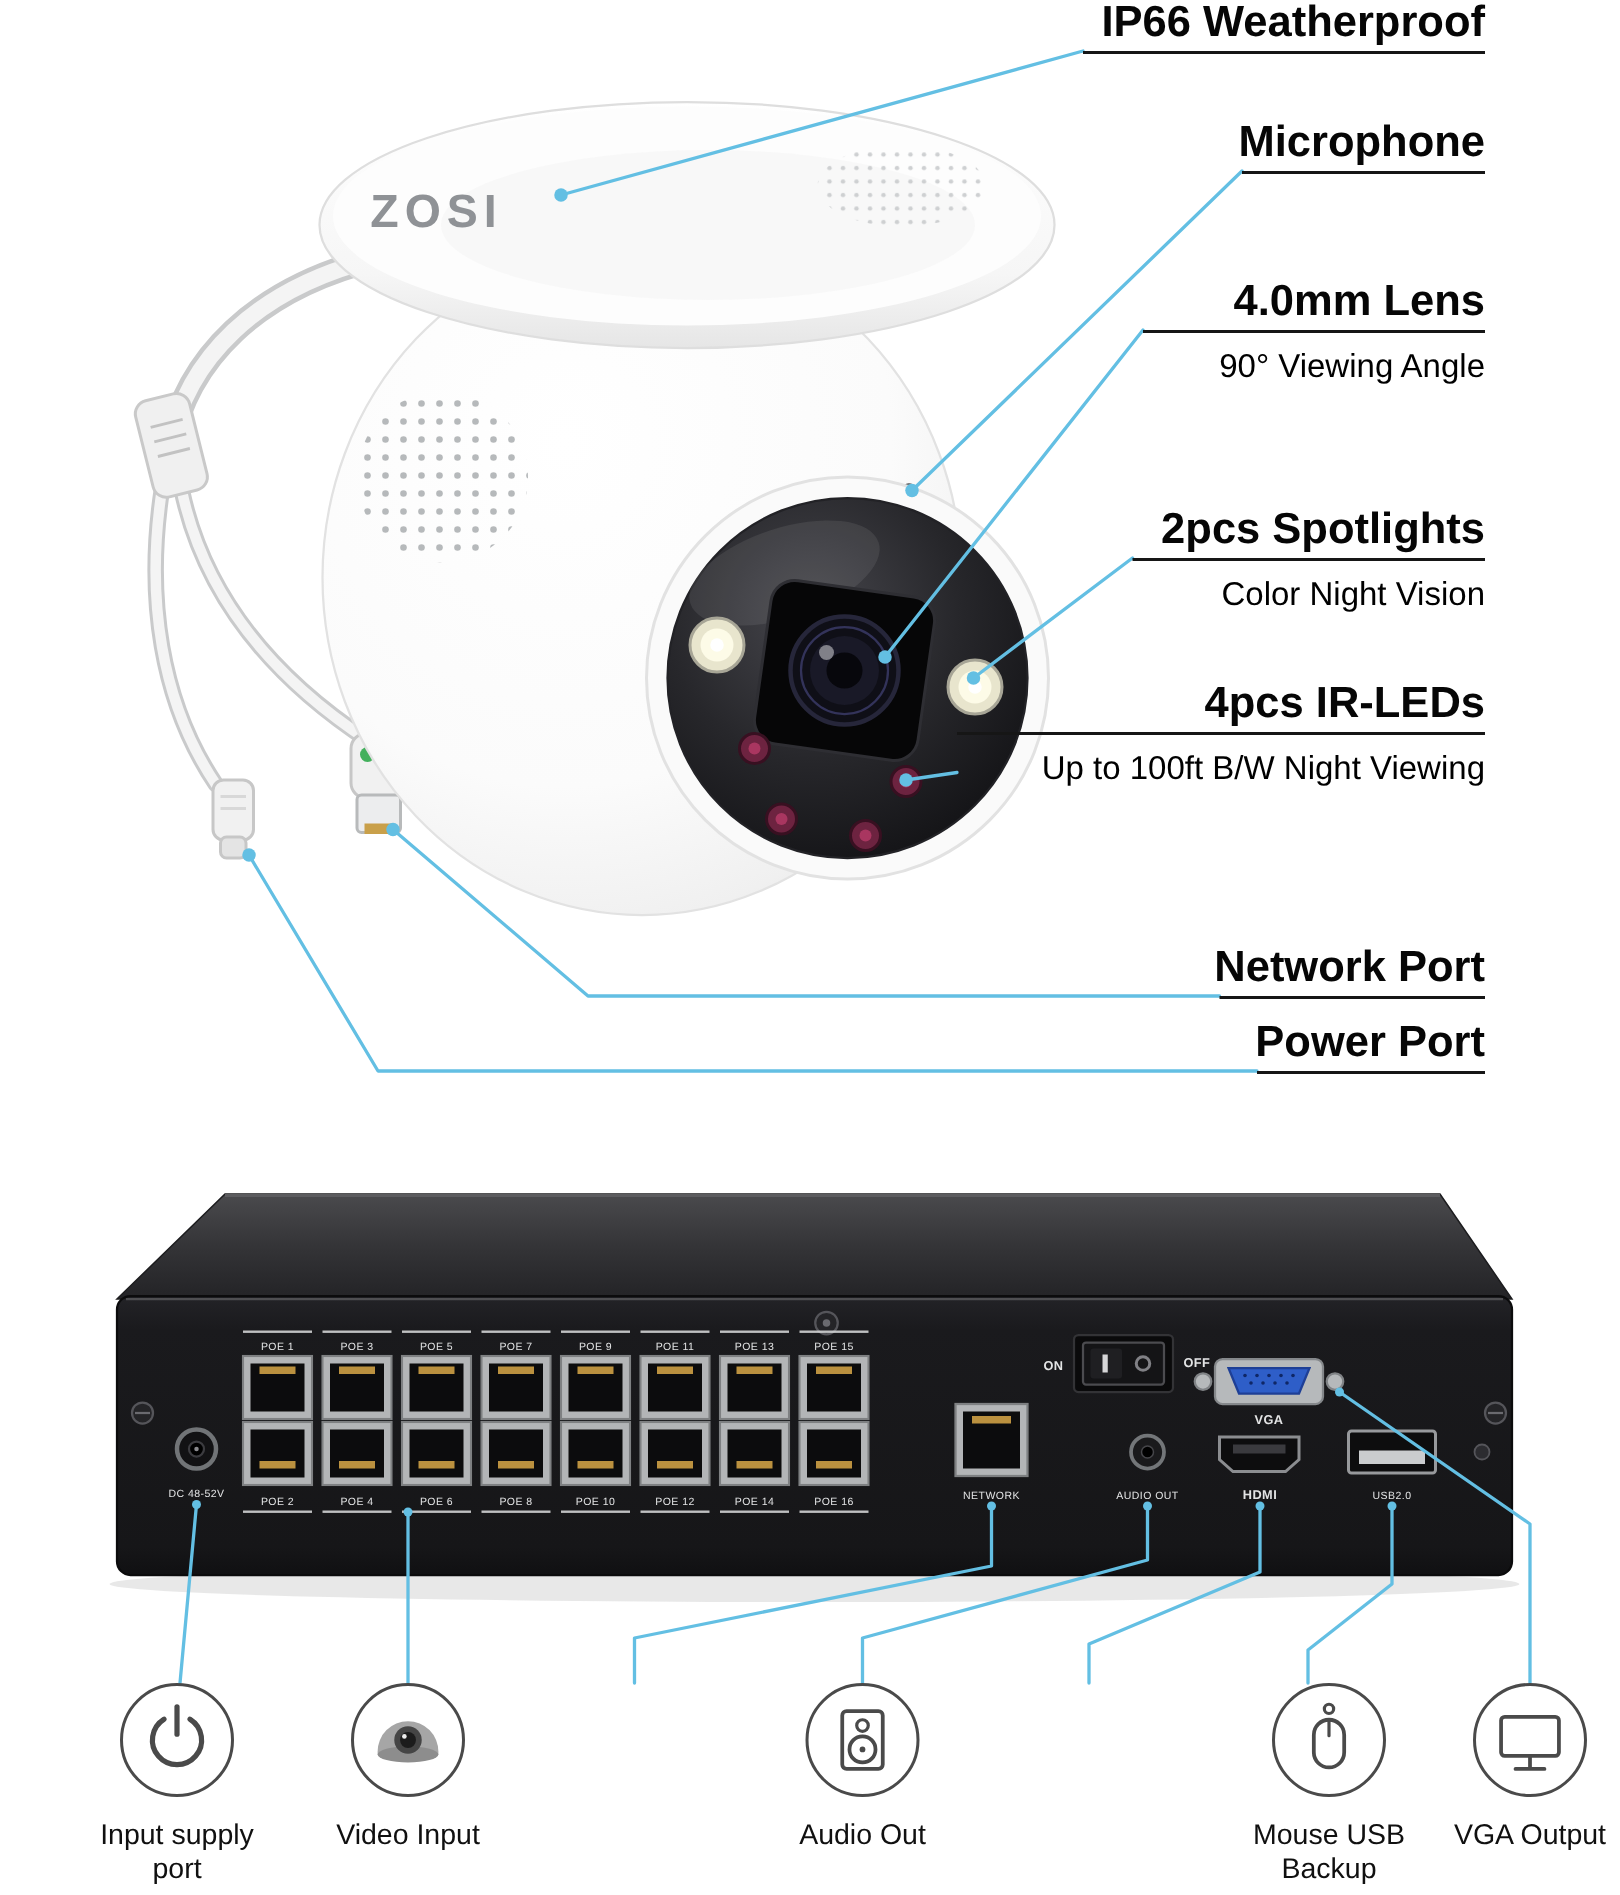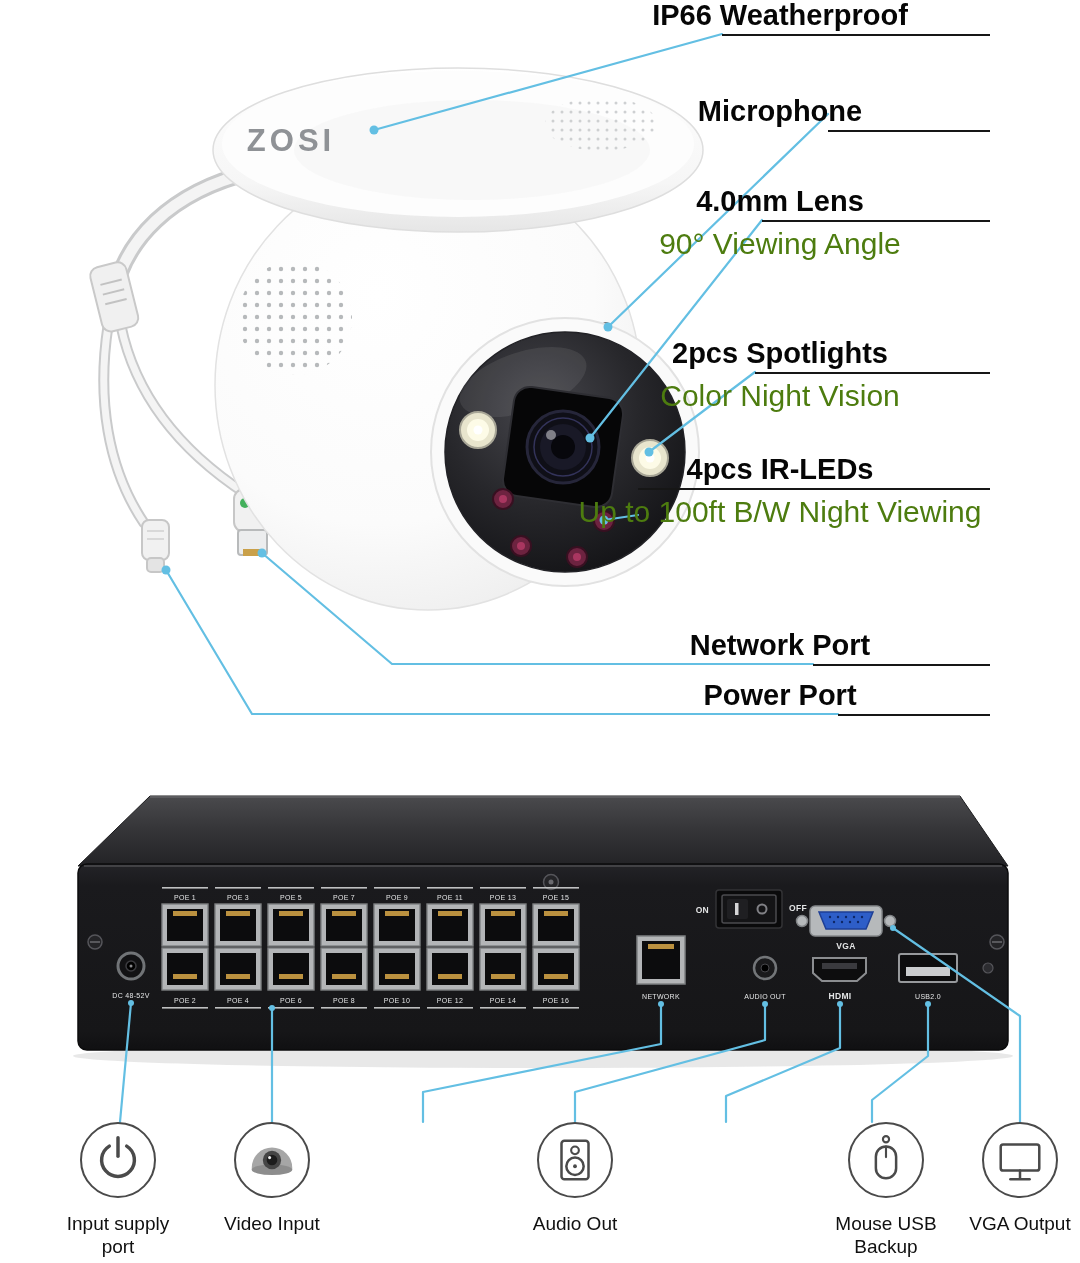--- a/index.html
+++ b/index.html
@@ -7,24 +7,24 @@
   .page{
     position:relative;width:1080px;height:1263px;background:#ffffff;overflow:hidden;
     font-family:"Liberation Sans","DejaVu Sans",sans-serif;color:#0f0f0f;
   }
   .scene{position:absolute;left:0;top:0;display:block}
   svg text{font-family:"Liberation Sans","DejaVu Sans",sans-serif}
   .nvr-tiny{font-size:7px;fill:#e3e4e5;letter-spacing:.3px}
   .nvr-small{font-size:8.5px;fill:#e3e4e5;font-weight:bold;letter-spacing:.3px}
   .leader{stroke:#63bfe3;stroke-width:2.2;fill:none;stroke-linejoin:round;stroke-linecap:round}
   .leader-dot{fill:#63bfe3}
-  .callout{position:absolute;right:90px;width:420px;text-align:center}
+  .callout{position:absolute;right:90px;width:420px;text-align:right}
   .callout-title{font-size:29px;font-weight:bold;line-height:30px;white-space:nowrap;color:#060606}
   .callout-rule{height:0;border-top:2px solid #161616;margin:4px 0 0 auto}
-  .callout-sub{font-size:30px;line-height:28px;margin-top:8px;white-space:nowrap;color:#4d7c0f}
+  .callout-sub{font-size:22px;line-height:28px;margin-top:8px;white-space:nowrap;color:#000000}
   .legend-item{position:absolute;top:1122px;width:140px}
   .legend-circle{
     width:76px;height:76px;border:2.5px solid #4a4a4a;border-radius:50%;
     margin:0 auto;display:flex;align-items:center;justify-content:center;background:#fff
   }
   .legend-label{margin-top:14px;text-align:center;font-size:19px;line-height:1.22;color:#101010}
 </style>
 </head>
 <body>
 
@@ -340,21 +340,21 @@
       <path class="leader" d="M928,1004 L928,1056 L872,1100 L872,1122"></path>
       <circle class="leader-dot" cx="893" cy="928" r="3"></circle>
       <path class="leader" d="M893,928 L1020,1016 L1020,1122"></path>
     </g>
   </svg>
 
   <div class="callout" style="top:0px">
     <div class="callout-title">IP66 Weatherproof</div>
     <div class="callout-rule" style="width:268px"></div>
   </div>
-  <div class="callout" style="top:96px">
+  <div class="callout" style="top:80px">
     <div class="callout-title">Microphone</div>
     <div class="callout-rule" style="width:162px"></div>
   </div>
   <div class="callout" style="top:186px">
     <div class="callout-title">4.0mm Lens</div>
     <div class="callout-rule" style="width:228px"></div>
     <div class="callout-sub">90° Viewing Angle</div>
   </div>
   <div class="callout" style="top:338px">
     <div class="callout-title">2pcs Spotlights</div>

